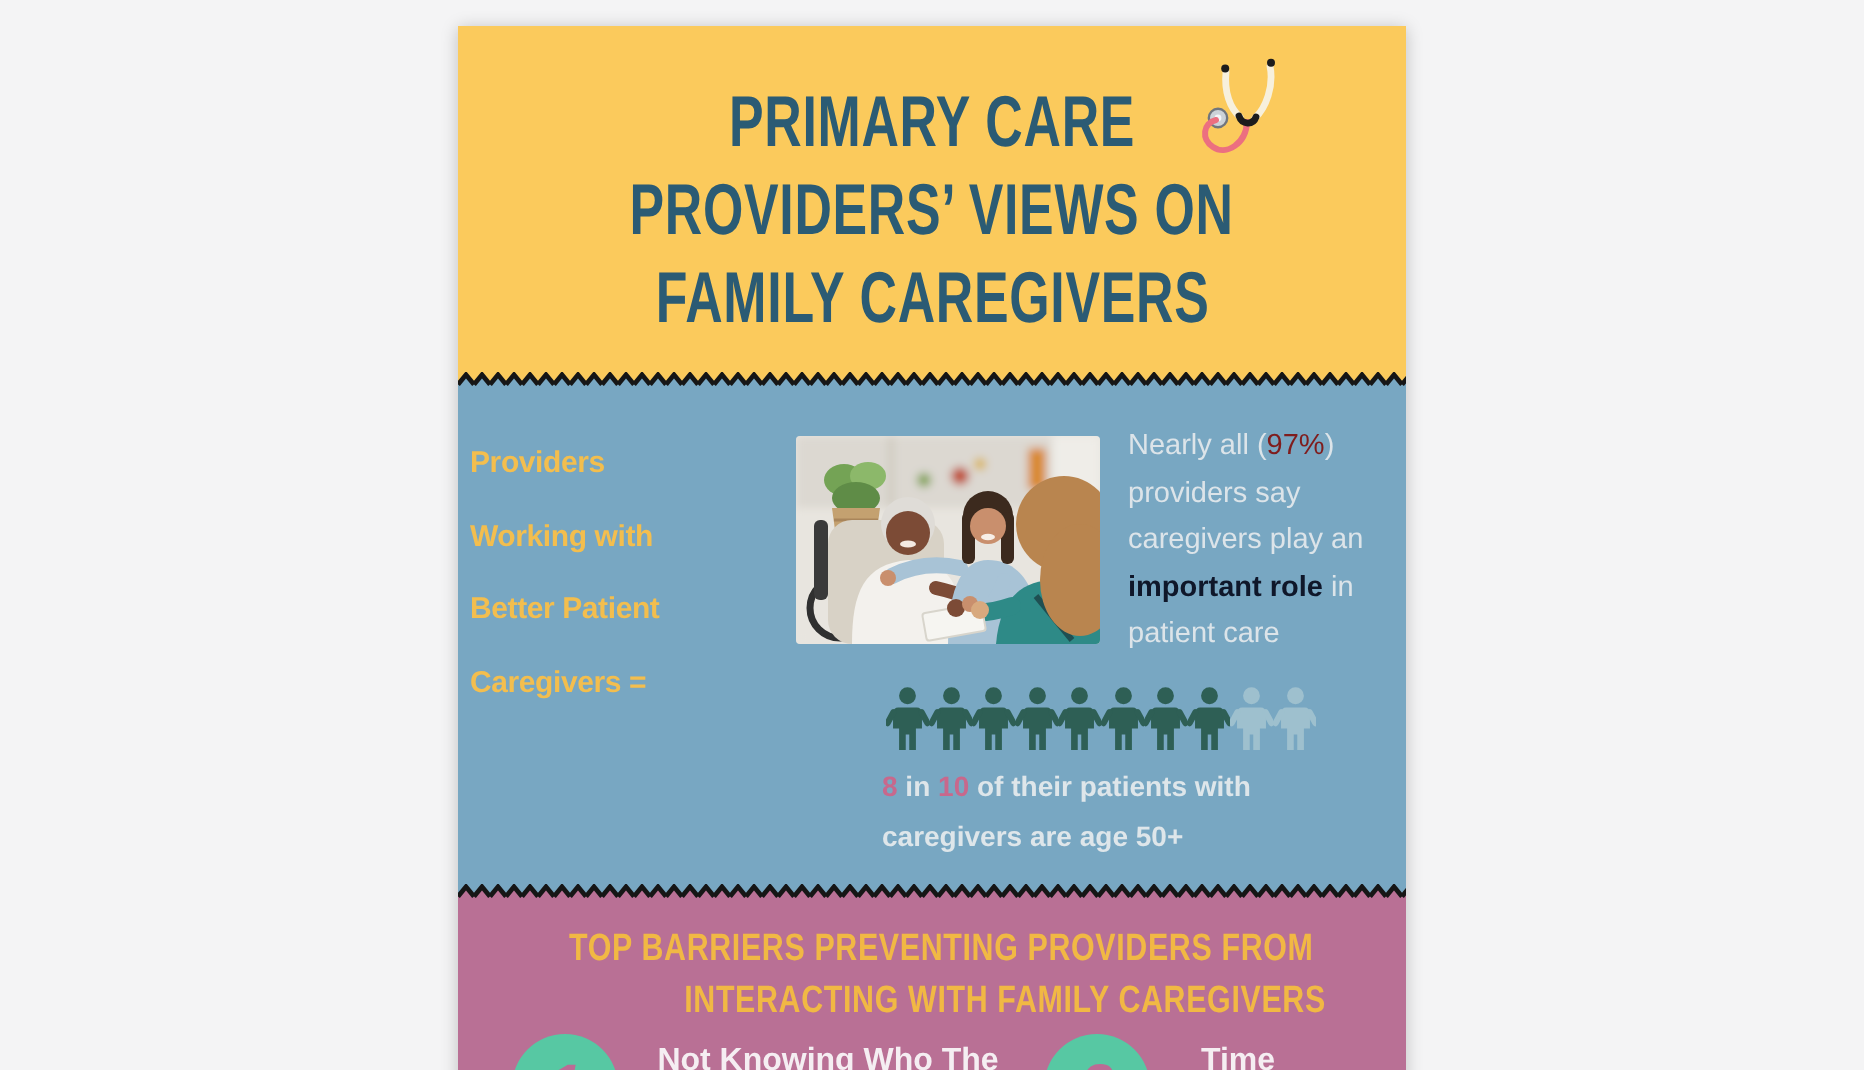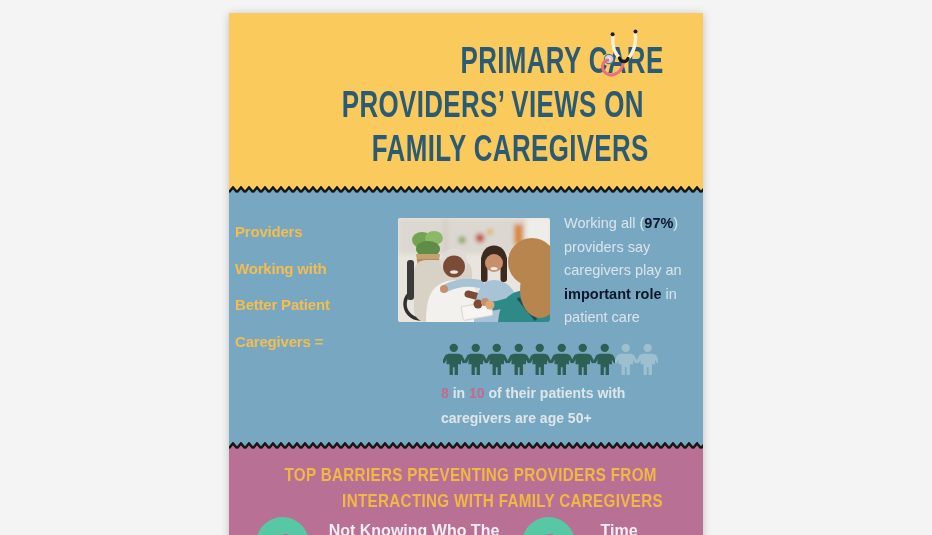--- a/index.html
+++ b/index.html
@@ -7,21 +7,21 @@
   body { background:#f4f4f5; font-family:"Liberation Sans", sans-serif; position:relative; }
 
   .infographic {
     position:absolute; left:229px; top:13px; width:474px; height:578px;
     box-shadow:0 1px 8px rgba(0,0,0,.22);
     background:#fbca5c;
   }
 
   
   .header { position:relative; height:173px; background:#fbca5c; }
-  .title { padding-top:26px; display:flex; flex-direction:column; align-items:flex-end; }
+  .title { padding-top:26px; display:flex; flex-direction:column; align-items:center; }
   .title-line {
     color:#2b5b74; font-weight:700; font-size:36px; line-height:44px;
     white-space:nowrap; transform:scaleX(.72); transform-origin:50% 50%;
     letter-spacing:.5px;
   }
   .stetho { position:absolute; left:370px; top:16px; }
 
   
   .zz { display:block; }
 
@@ -33,21 +33,21 @@
     letter-spacing:-.2px; white-space:nowrap;
   }
   .photo {
     position:absolute; left:169px; top:23px; width:152px; height:104px;
     overflow:hidden; border-radius:2px; background:#e8e5df;
   }
   .stat {
     position:absolute; left:335px; top:17px; width:142px;
     color:#dce4e9; font-size:14.5px; line-height:23.5px; font-weight:400;
   }
-  .stat .pct { color:#0f172a; font-weight:700;margin-top:24px; }
+  .stat .pct { color:#7f1d1d; font-weight:400;margin-top:24px; }
   .stat b { color:#0f172a; font-weight:700; }
   .people { position:absolute; left:214px; top:148px; display:flex; }
   .person { width:21.5px; height:33px; display:block; }
   .person.dark { color:#2e5f55; }
   .person.light { color:#9ec0ce; }
   .caption {
     position:absolute; left:212px; top:186px; width:228px; text-align:left;
     color:#dee6ea; font-size:14px; font-weight:600; line-height:25px;
   }
   .caption .num { color:#c8688c; font-weight:700; }
@@ -179,21 +179,21 @@
         <path d="M120,80 L138,102" stroke="#1f4f52" stroke-width="3"></path>
         <circle cx="134" cy="44" r="24" fill="#b9854f"></circle>
         <ellipse cx="142" cy="72" rx="20" ry="28" fill="#b9854f"></ellipse>
         <rect x="64" y="86" width="30" height="14" rx="1.5" fill="#f6f5f1" stroke="#d8d5cc" stroke-width="1" transform="rotate(-10 79 93)"></rect>
         <circle cx="80" cy="86" r="4.5" fill="#7c4b36"></circle>
         <circle cx="87" cy="84" r="4" fill="#c98f6d"></circle>
         <circle cx="92" cy="87" r="4.5" fill="#d8a97e"></circle>
       </svg>
     </div>
 
-    <div class="stat"><span>Working all (</span><span class="pct">97%</span><span>) providers say caregivers play an </span><b>important role</b><span> in patient care</span></div>
+    <div class="stat"><span>Nearly all (</span><span class="pct">97%</span><span>) providers say caregivers play an </span><b>important role</b><span> in patient care</span></div>
 
     <div class="people">
       <svg class="person dark" viewBox="0 0 22 33">
           <use href="#person-shape"></use>
         </svg>
       <svg class="person dark" viewBox="0 0 22 33">
           <use href="#person-shape"></use>
         </svg>
       <svg class="person dark" viewBox="0 0 22 33">
           <use href="#person-shape"></use>

